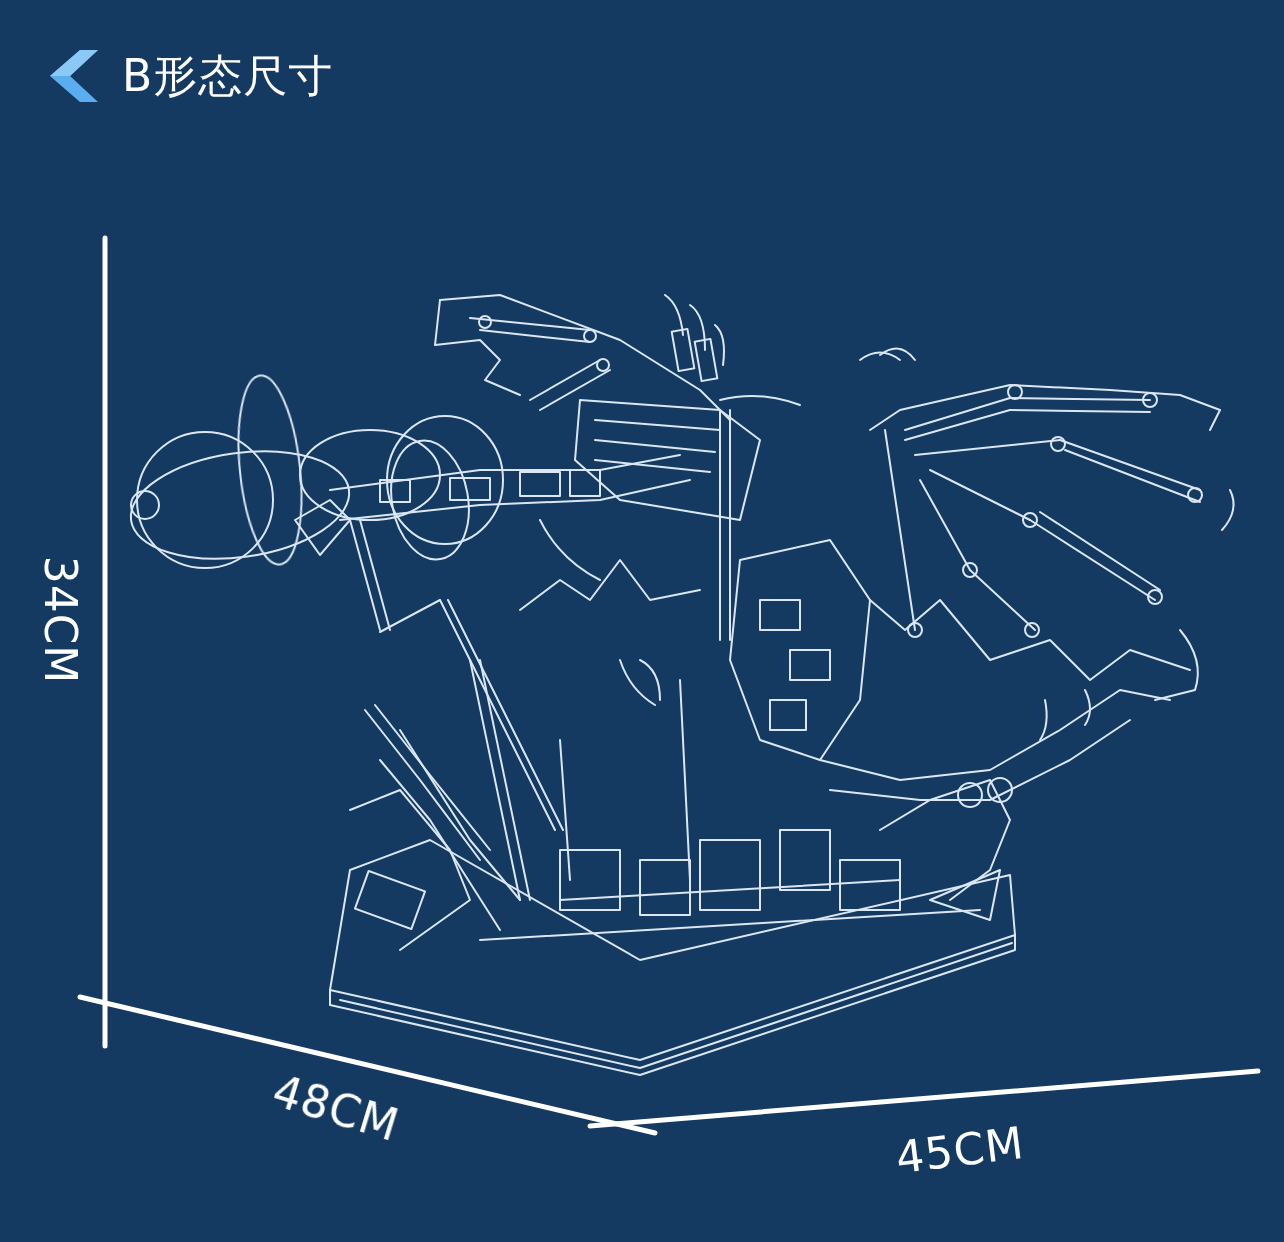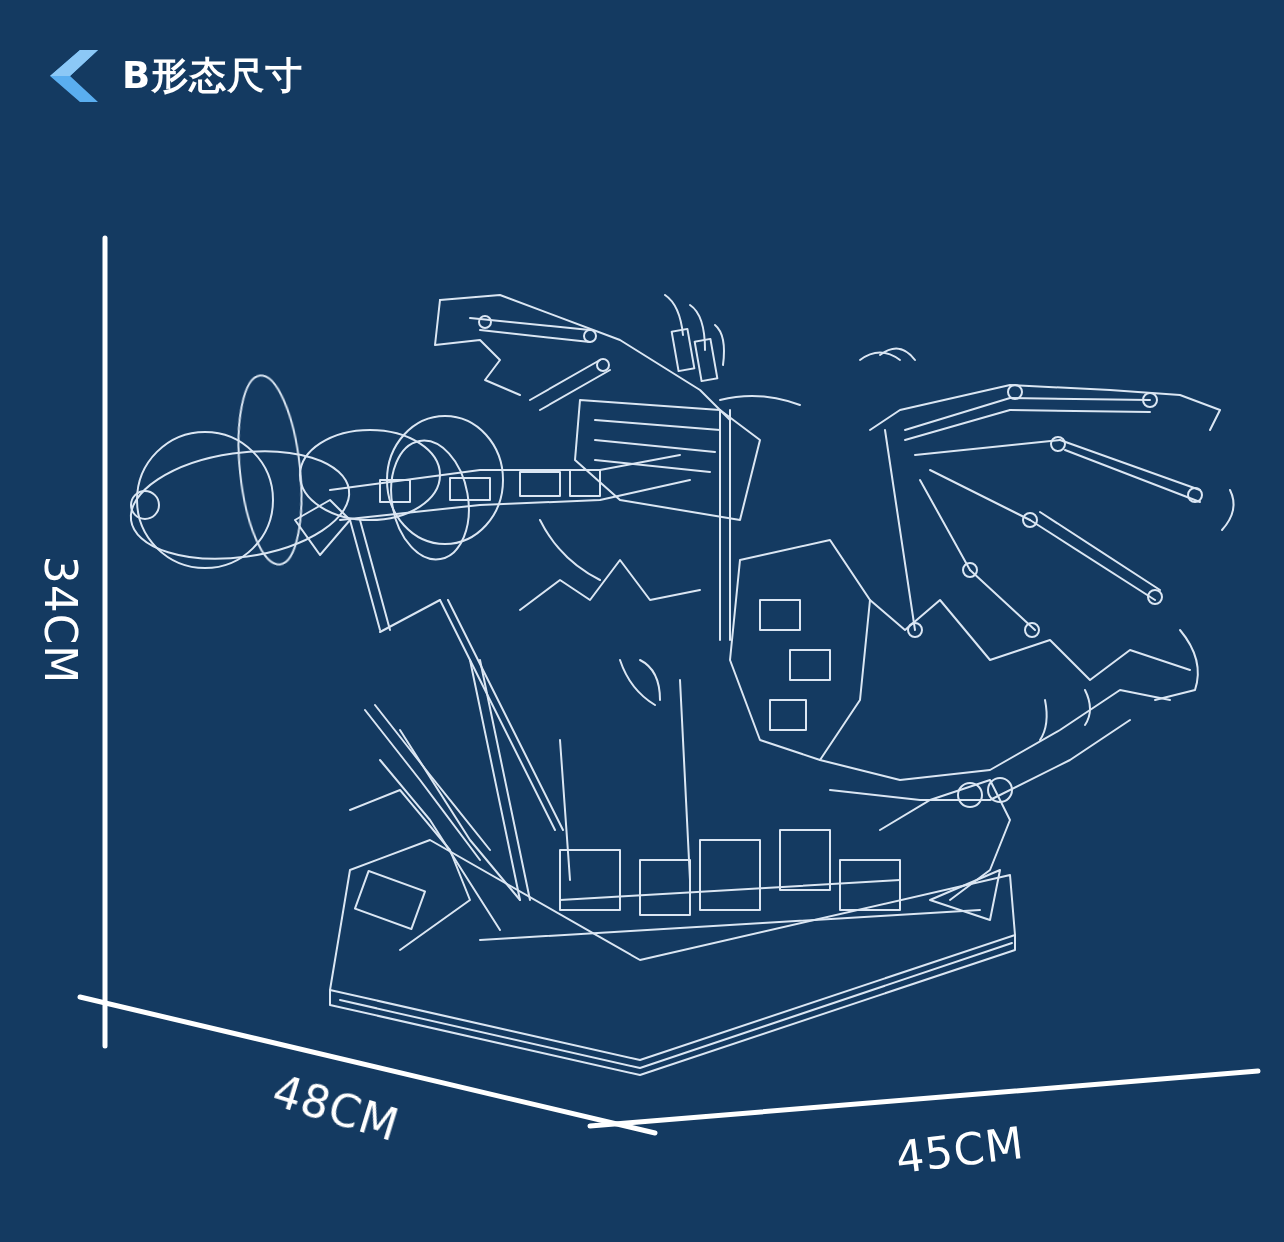--- a/index.html
+++ b/index.html
@@ -6,21 +6,21 @@
     body {
       width: 1284px; height: 1242px; overflow: hidden;
       background: #143a61;
       font-family: "DejaVu Sans", "Liberation Sans", sans-serif;
       position: relative;
     }
     .stage { position: absolute; left: 0; top: 0; width: 1284px; height: 1242px; }
     .header { position: absolute; left: 44px; top: 44px; height: 64px; display: flex; align-items: center; }
     .header .chev { width: 56px; height: 60px; margin-right: 22px; }
     .header .title {
-      color: #ffffff; font-size: 37px; font-weight: bold; letter-spacing: 1px;
+      color: #ffffff; font-size: 44px; font-weight: normal; letter-spacing: 1px;
       line-height: 60px;
     }
     .dim-label {
       position: absolute; color: #ffffff; font-size: 44px; font-weight: normal;
       white-space: nowrap; letter-spacing: 1px;
       font-family: "DejaVu Sans", sans-serif;
     }
     .height-label { left: 60px; top: 620px; transform: translate(-50%,-50%) rotate(90deg); }
     .depth-label { left: 336px; top: 1108px; transform: translate(-50%,-50%) rotate(17deg); }
     .width-label { left: 960px; top: 1150px; transform: translate(-50%,-50%) rotate(-7deg); }

